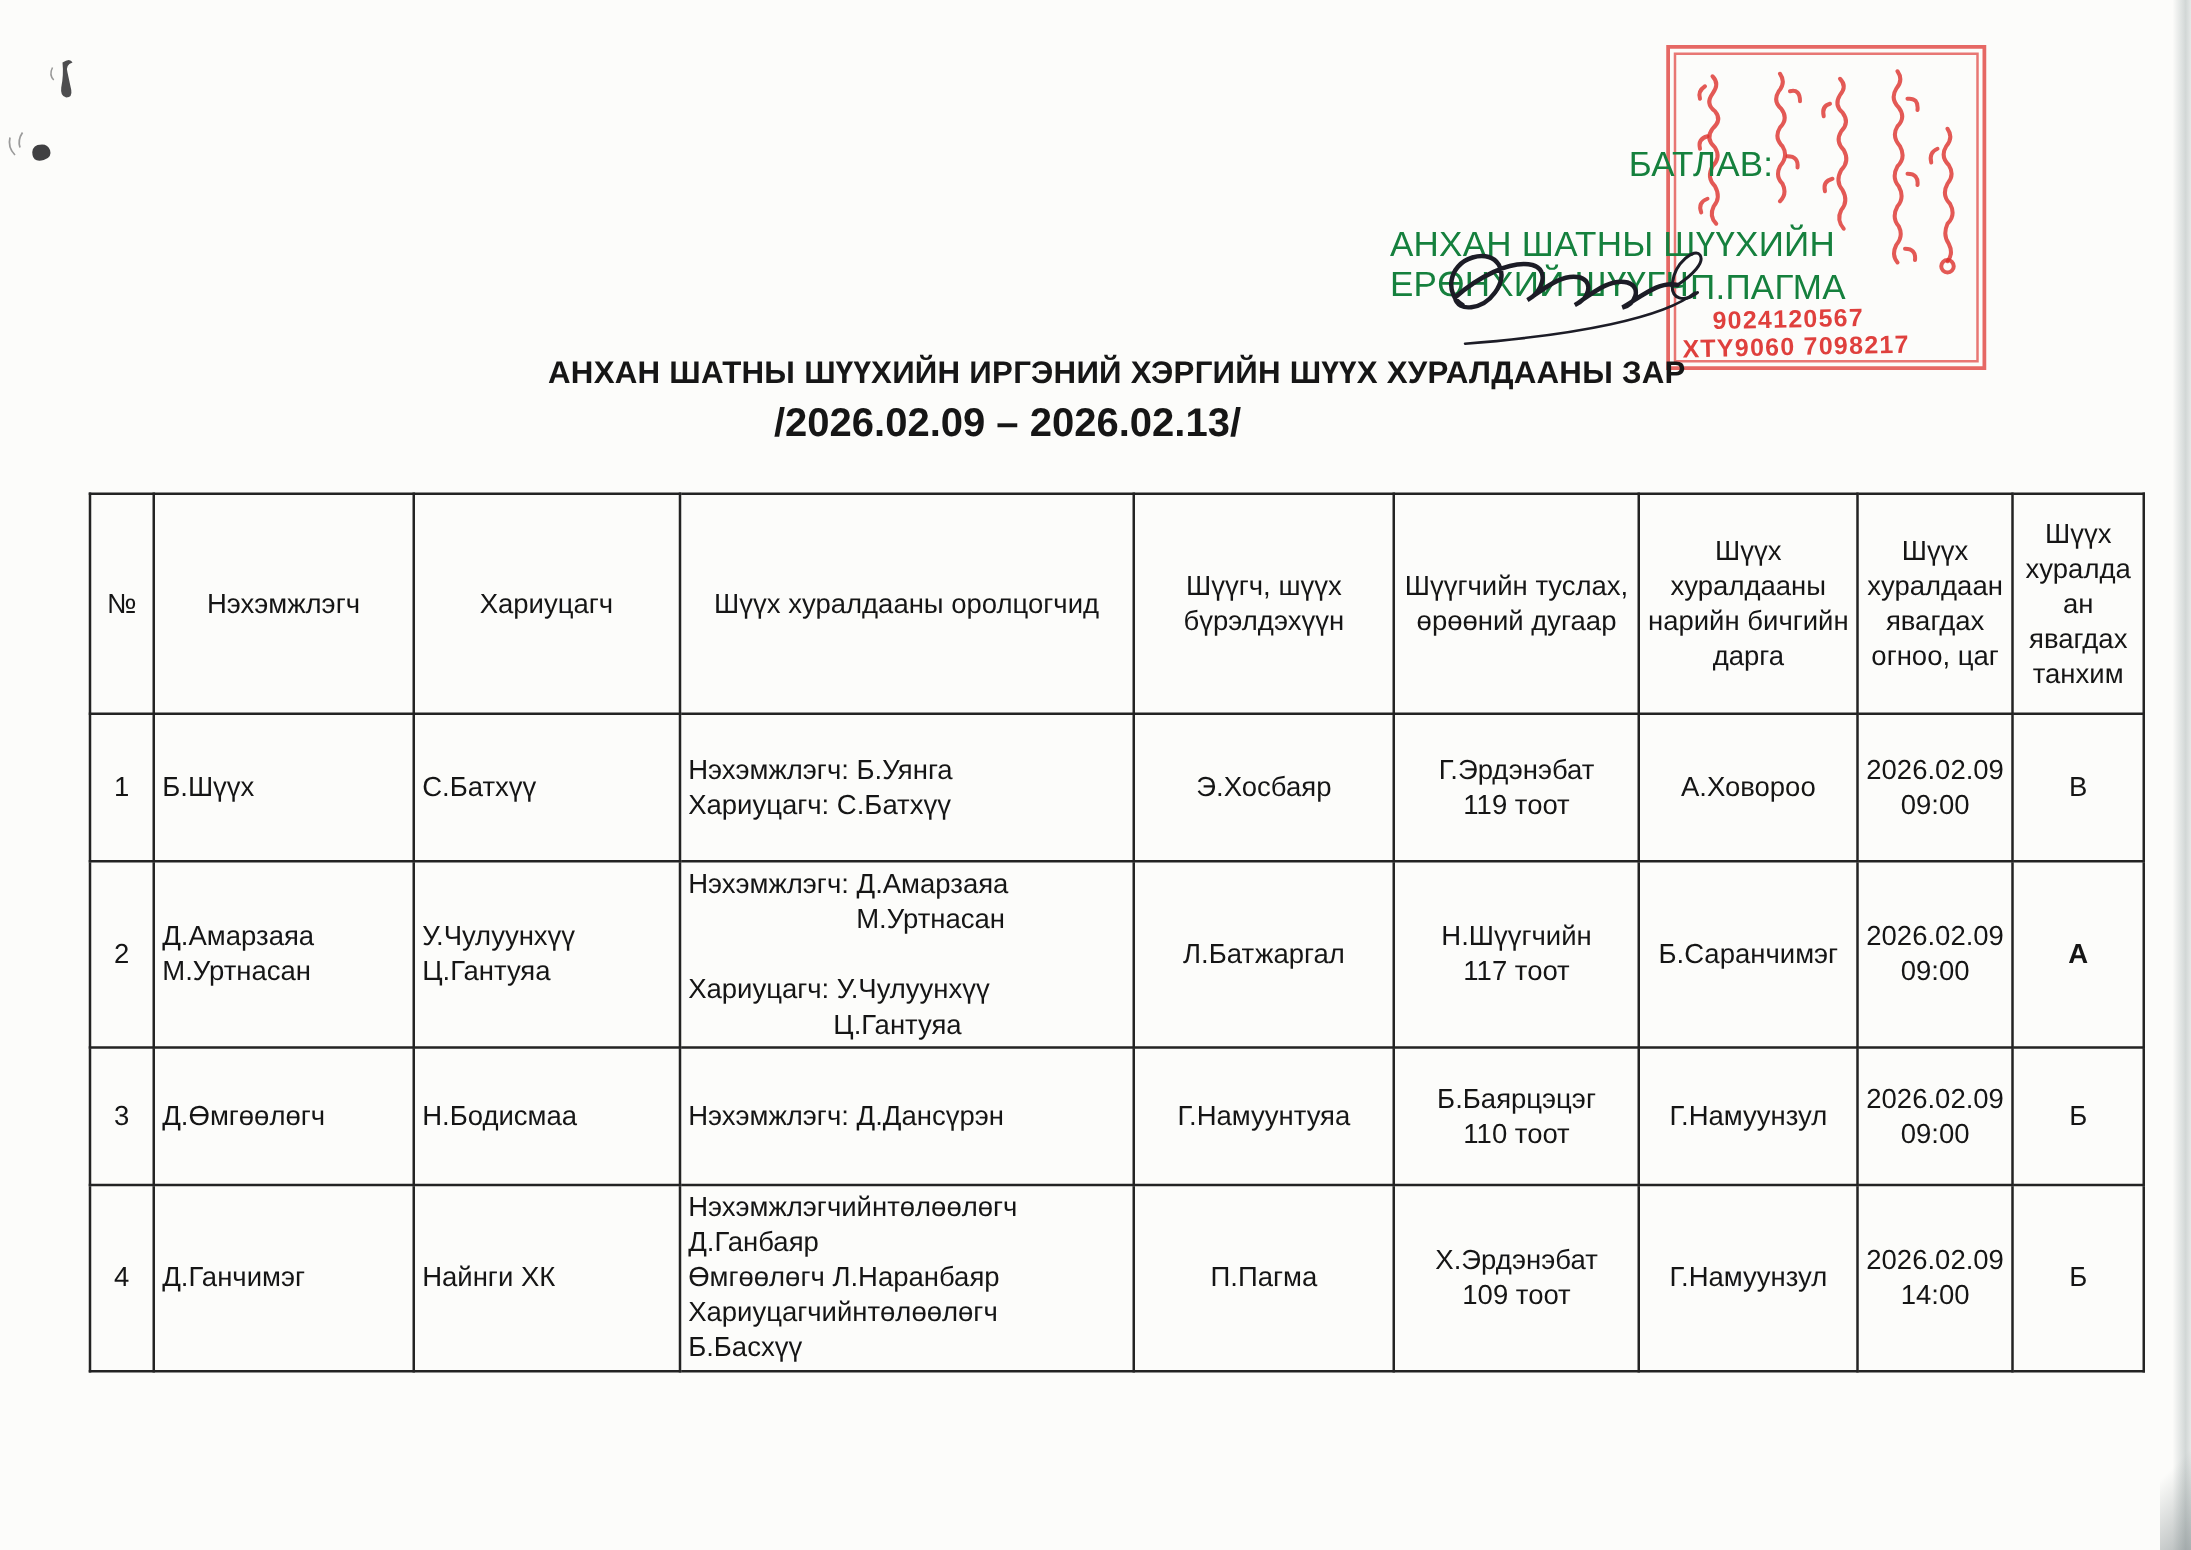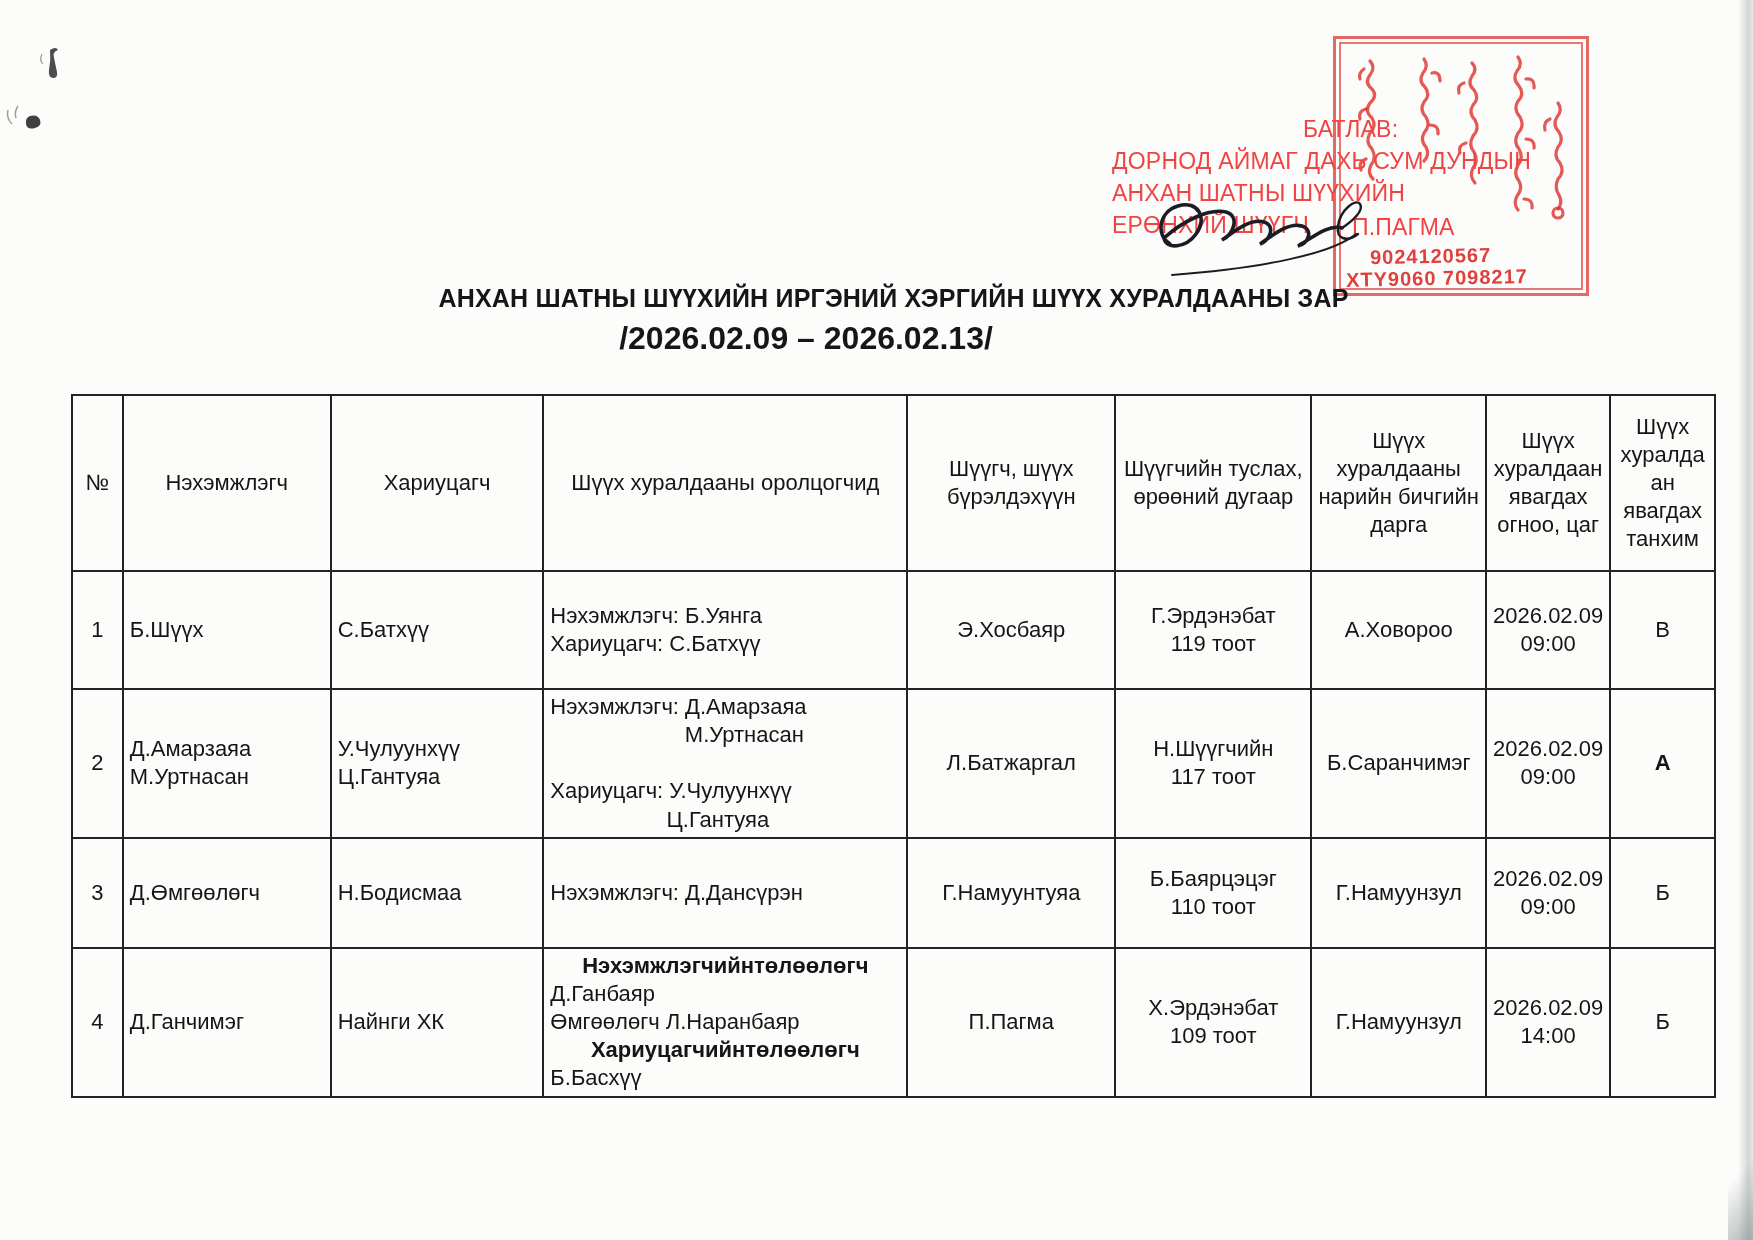--- a/index.html
+++ b/index.html
@@ -3,22 +3,22 @@
 <meta charset="utf-8">
 <style>
   html,body { margin:0; padding:0; background:#e8e8e6; }
   .page {
     position:relative; width:1753px; height:1240px;
     background:#fcfcfa; overflow:hidden;
     font-family:"Liberation Sans", sans-serif; color:#161616;
   }
   
   .approval-line {
-    position:absolute; font-size:23px; letter-spacing:0.2px;
-    white-space:nowrap; color:#ef4444; z-index:3;
+    position:absolute; font-size:28px; letter-spacing:0.2px;
+    white-space:nowrap; color:#15803d; z-index:3;
   }
   .l-batlav   { left:1303px; top:116px; }
   .l-org1     { left:1112px; top:148px; }
   .l-org2     { left:1112px; top:180px; }
   .l-role     { left:1112px; top:212px; }
   .l-approver { left:1352px; top:214px; }
   
   .stamp {
     position:absolute; left:1333px; top:36px; width:250px; height:254px;
     border:3px solid rgba(223,62,58,0.78); z-index:1;
@@ -50,21 +50,21 @@
   }
   table.schedule th {
     font-weight:normal; text-align:center;
     overflow-wrap:break-word; word-break:break-word;
   }
   td.c0 { text-align:center; }
   td.c1, td.c2, td.c3 { text-align:left; padding-left:12px; padding-right:8px; }
   td.c4, td.c5, td.c6, td.c7, td.c8 { text-align:center; }
   td.bold { font-weight:bold; }
   .cell-line { white-space:pre; min-height:1.28em; }
-  .cell-line.justify { display:flex; justify-content:center; white-space:normal;font-weight:bold; }
+  .cell-line.justify { display:flex; justify-content:flex-start; white-space:normal; }
   
   .ink-mark { position:absolute; z-index:5; }
   .edge-strip {
     position:absolute; left:1738px; top:0; width:15px; height:1240px; z-index:6;
     background:linear-gradient(to right, rgba(170,180,180,0), rgba(168,178,178,0.5) 70%, rgba(190,198,198,0.35));
   }
   .edge-strip-bottom {
     position:absolute; left:1728px; top:1130px; width:25px; height:110px; z-index:6;
     background:linear-gradient(135deg, rgba(140,150,150,0) 40%, rgba(120,130,132,0.55));
   }
@@ -96,21 +96,20 @@
       <path d="M190 40 q9 -1 8 9 M190 100 q9 0 8 9 M188 160 q9 0 8 9"></path>
       <path d="M222 64 q5 7 -1 14 q-5 8 2 15 q5 8 -1 15 q-5 9 2 16 q5 9 -2 16 q-4 9 1 16 q4 8 -1 14"></path>
       <circle cx="222" cy="174" r="5"></circle>
       <path d="M214 80 q-7 3 -5 11"></path>
     </svg>
     <div class="stamp-num stamp-num1">9024120567</div>
     <div class="stamp-num stamp-num2">XTY9060  7098217</div>
   </div>
 
   <div class="approval-line l-batlav">БАТЛАВ:</div>
-  <div class="approval-line l-org1">ДОРНОД АЙМАГ ДАХЬ СУМ ДУНДЫН</div>
   <div class="approval-line l-org2">АНХАН ШАТНЫ ШҮҮХИЙН</div>
   <div class="approval-line l-role">ЕРӨНХИЙ ШҮҮГЧ</div>
   <div class="approval-line l-approver">П.ПАГМА</div>
 
   <svg class="signature" width="250" height="100" viewBox="0 0 250 100" fill="none" stroke="#1c1c26" stroke-linecap="round">
     <path stroke-width="3.6" d="M28 62 C 14 54, 16 30, 36 24 C 56 18, 66 36, 54 52 C 44 66, 24 68, 22 56 C 40 40, 66 26, 84 30 C 98 34, 92 52, 80 58 C 92 50, 108 36, 122 40 C 134 44, 128 58, 118 62 C 130 54, 146 40, 160 44 C 172 48, 166 62, 156 64 C 170 56, 186 42, 200 46"></path>
     <path stroke-width="2.4" d="M200 46 C 212 38, 222 28, 218 22 C 214 16, 198 28, 196 44 C 194 58, 206 60, 216 52"></path>
     <path stroke-width="2" d="M214 52 C 190 72, 120 86, 30 93"></path>
   </svg>
 

